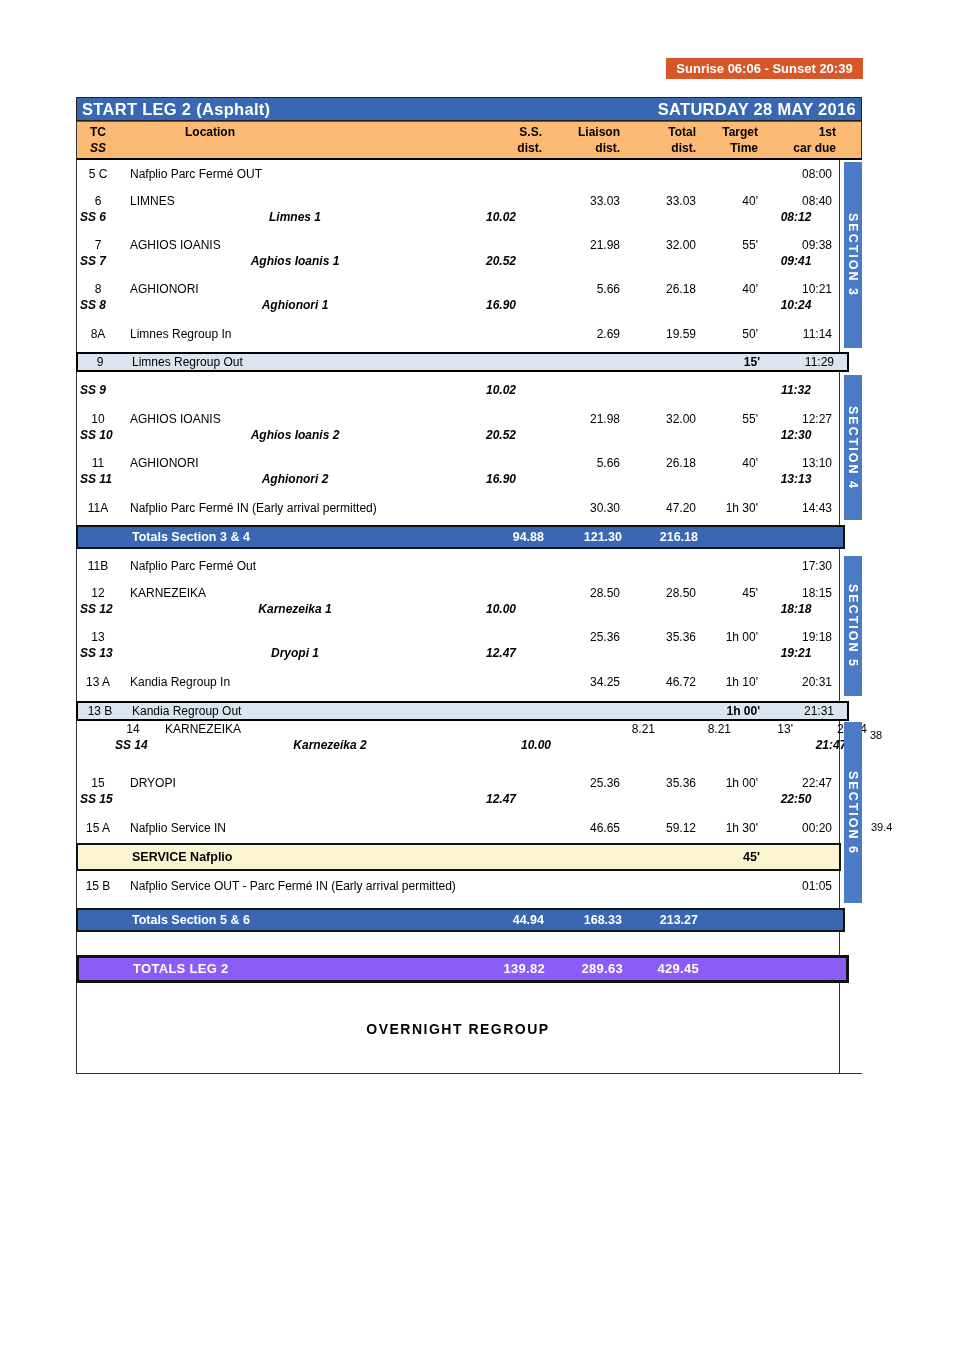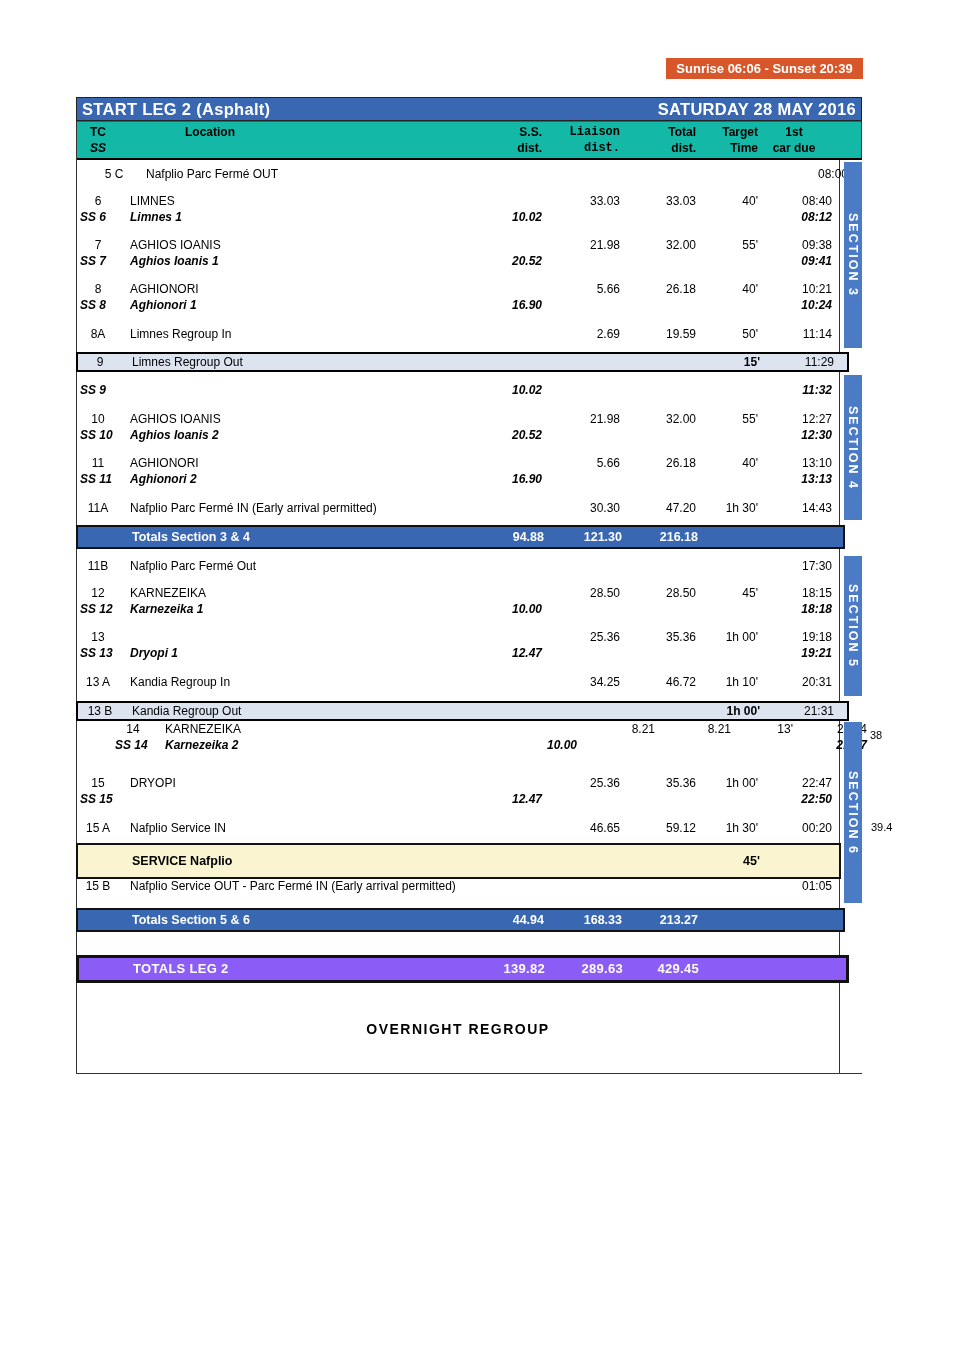--- a/index.html
+++ b/index.html
@@ -16,49 +16,49 @@
   
   .titlebar{
     position:absolute;left:76px;top:97px;width:786px;height:24px;
     background:#3a67b1;border:1px solid #222;box-sizing:border-box;
     display:flex;justify-content:space-between;align-items:center;
     padding:0 5px;color:#fff;font-weight:bold;font-size:16.5px;letter-spacing:.3px;white-space:nowrap;
   }
   
   .colhead{
     position:absolute;left:76px;top:121px;width:786px;height:39px;
-    background:#14b8a6;border-top:1px solid #555;border-bottom:2px solid #000;
+    background:#fdba74;border-top:1px solid #555;border-bottom:2px solid #000;
     border-right:1px solid #333;box-sizing:border-box;
   }
   .hcell{position:absolute;top:2px;font-weight:bold;font-size:12px;line-height:16px;white-space:nowrap;}
   .hcell .it{font-style:italic;}
   .h-tc{left:2px;width:40px;text-align:center;}
   .h-loc{left:54px;width:160px;text-align:center;}
   .h-ss{left:384px;width:82px;text-align:right;}
-  .h-liaison{left:468px;width:76px;text-align:right;font-family:Liberation Mono, monospace;}
+  .h-liaison{left:468px;width:76px;text-align:right;}
   .h-total{left:546px;width:74px;text-align:right;}
   .h-target{left:624px;width:58px;text-align:right;}
-  .h-due{left:676px;width:84px;text-align:center;}
+  .h-due{left:676px;width:84px;text-align:right;}
   
   .bline{position:absolute;background:#333;}
   
   .row{
     position:absolute;left:76px;width:764px;box-sizing:border-box;
     display:flex;flex-direction:column;justify-content:center;
   }
   .line{position:relative;height:16px;line-height:16px;width:100%;}
   .cell{position:absolute;top:0;font-size:12px;white-space:nowrap;}
   .c-tc{left:2px;width:40px;text-align:center;}
   .c-loc{left:54px;width:330px;text-align:left;}
   .c-ss{left:384px;width:82px;text-align:right;}
   .c-liaison{left:468px;width:76px;text-align:right;}
   .c-total{left:546px;width:74px;text-align:right;}
   .c-target{left:624px;width:58px;text-align:right;}
   .c-due{left:684px;width:72px;text-align:right;}
-  .ssline .cell{font-weight:bold;font-style:italic;}
+  .ssline .cell{font-weight:bold;font-style:italic;text-align:center;}
   .ssline .c-tc{text-align:left;left:4px;}
   .regroup{background:#dce4f0;border:2px solid #000;width:773px;}
   .regroup .c-target{font-weight:bold;}
   .totals{background:#3a67b1;border:2px solid #111;width:769px;}
   .totals .cell{color:#fff;font-weight:bold;font-size:12.5px;}
   .leg-totals{background:#8b5cf6;border:3px solid #111;width:773px;}
   .leg-totals .cell{color:#fff;font-weight:bold;font-size:13px;letter-spacing:.3px;}
   .service{background:#faf5d0;border:2px solid #111;width:765px;}
   .service .cell{font-weight:bold;font-size:12.5px;}
   
@@ -112,21 +112,21 @@
       <div>1st</div>
       <div>car due</div>
     </div>
   </div>
 
   <div class="bline" style="left:76px;top:121px;width:1px;height:953px;"></div>
   <div class="bline" style="left:839px;top:160px;width:1px;height:914px;"></div>
   <div class="bline" style="left:76px;top:1073px;width:786px;height:1px;"></div>
 
   <div id="rows">
-      <div class="row control" style="top: 165px; height: 18px; padding-left: 16px;">
+      <div class="row control" style="top: 165px; height: 18px;">
         <div class="line">
           <span class="cell c-tc">5 C</span>
           <span class="cell c-loc">Nafplio Parc Fermé OUT</span>
           <span class="cell c-due">08:00</span>
         </div>
       </div>
       <div class="row stage" style="top: 193px; height: 32px;">
         <div class="line">
           <span class="cell c-tc">6</span>
           <span class="cell c-loc">LIMNES</span>
@@ -340,21 +340,21 @@
       <div class="row control" style="top: 819px; height: 18px;">
         <div class="line">
           <span class="cell c-tc">15 A</span>
           <span class="cell c-loc">Nafplio Service IN</span>
           <span class="cell c-liaison">46.65</span>
           <span class="cell c-total">59.12</span>
           <span class="cell c-target">1h 30'</span>
           <span class="cell c-due">00:20</span>
         </div>
       </div>
-      <div class="row service" style="top: 843px; height: 36px;">
+      <div class="row service" style="top: 843px; height: 28px;">
         <div class="line">
           <span class="cell c-loc">SERVICE Nafplio</span>
           <span class="cell c-target">45'</span>
         </div>
       </div>
       <div class="row control" style="top: 877px; height: 18px;">
         <div class="line">
           <span class="cell c-tc">15 B</span>
           <span class="cell c-loc">Nafplio Service OUT - Parc Fermé IN (Early arrival permitted)</span>
           <span class="cell c-due">01:05</span>

